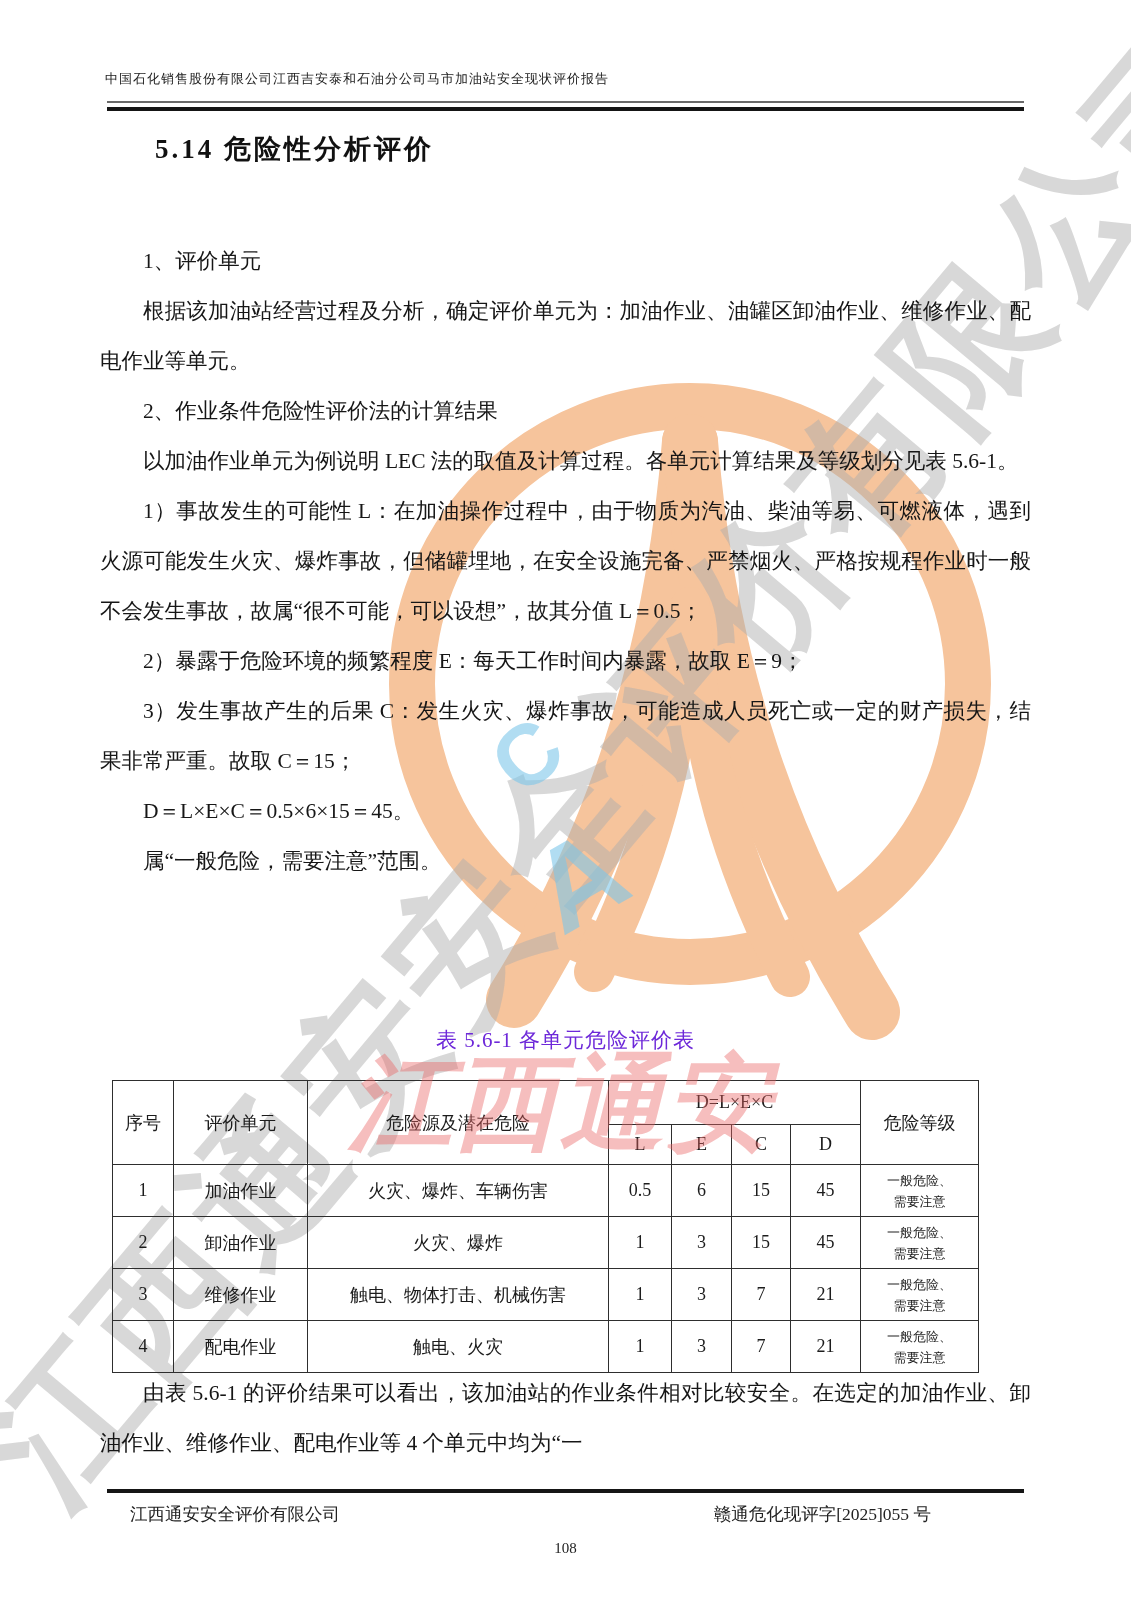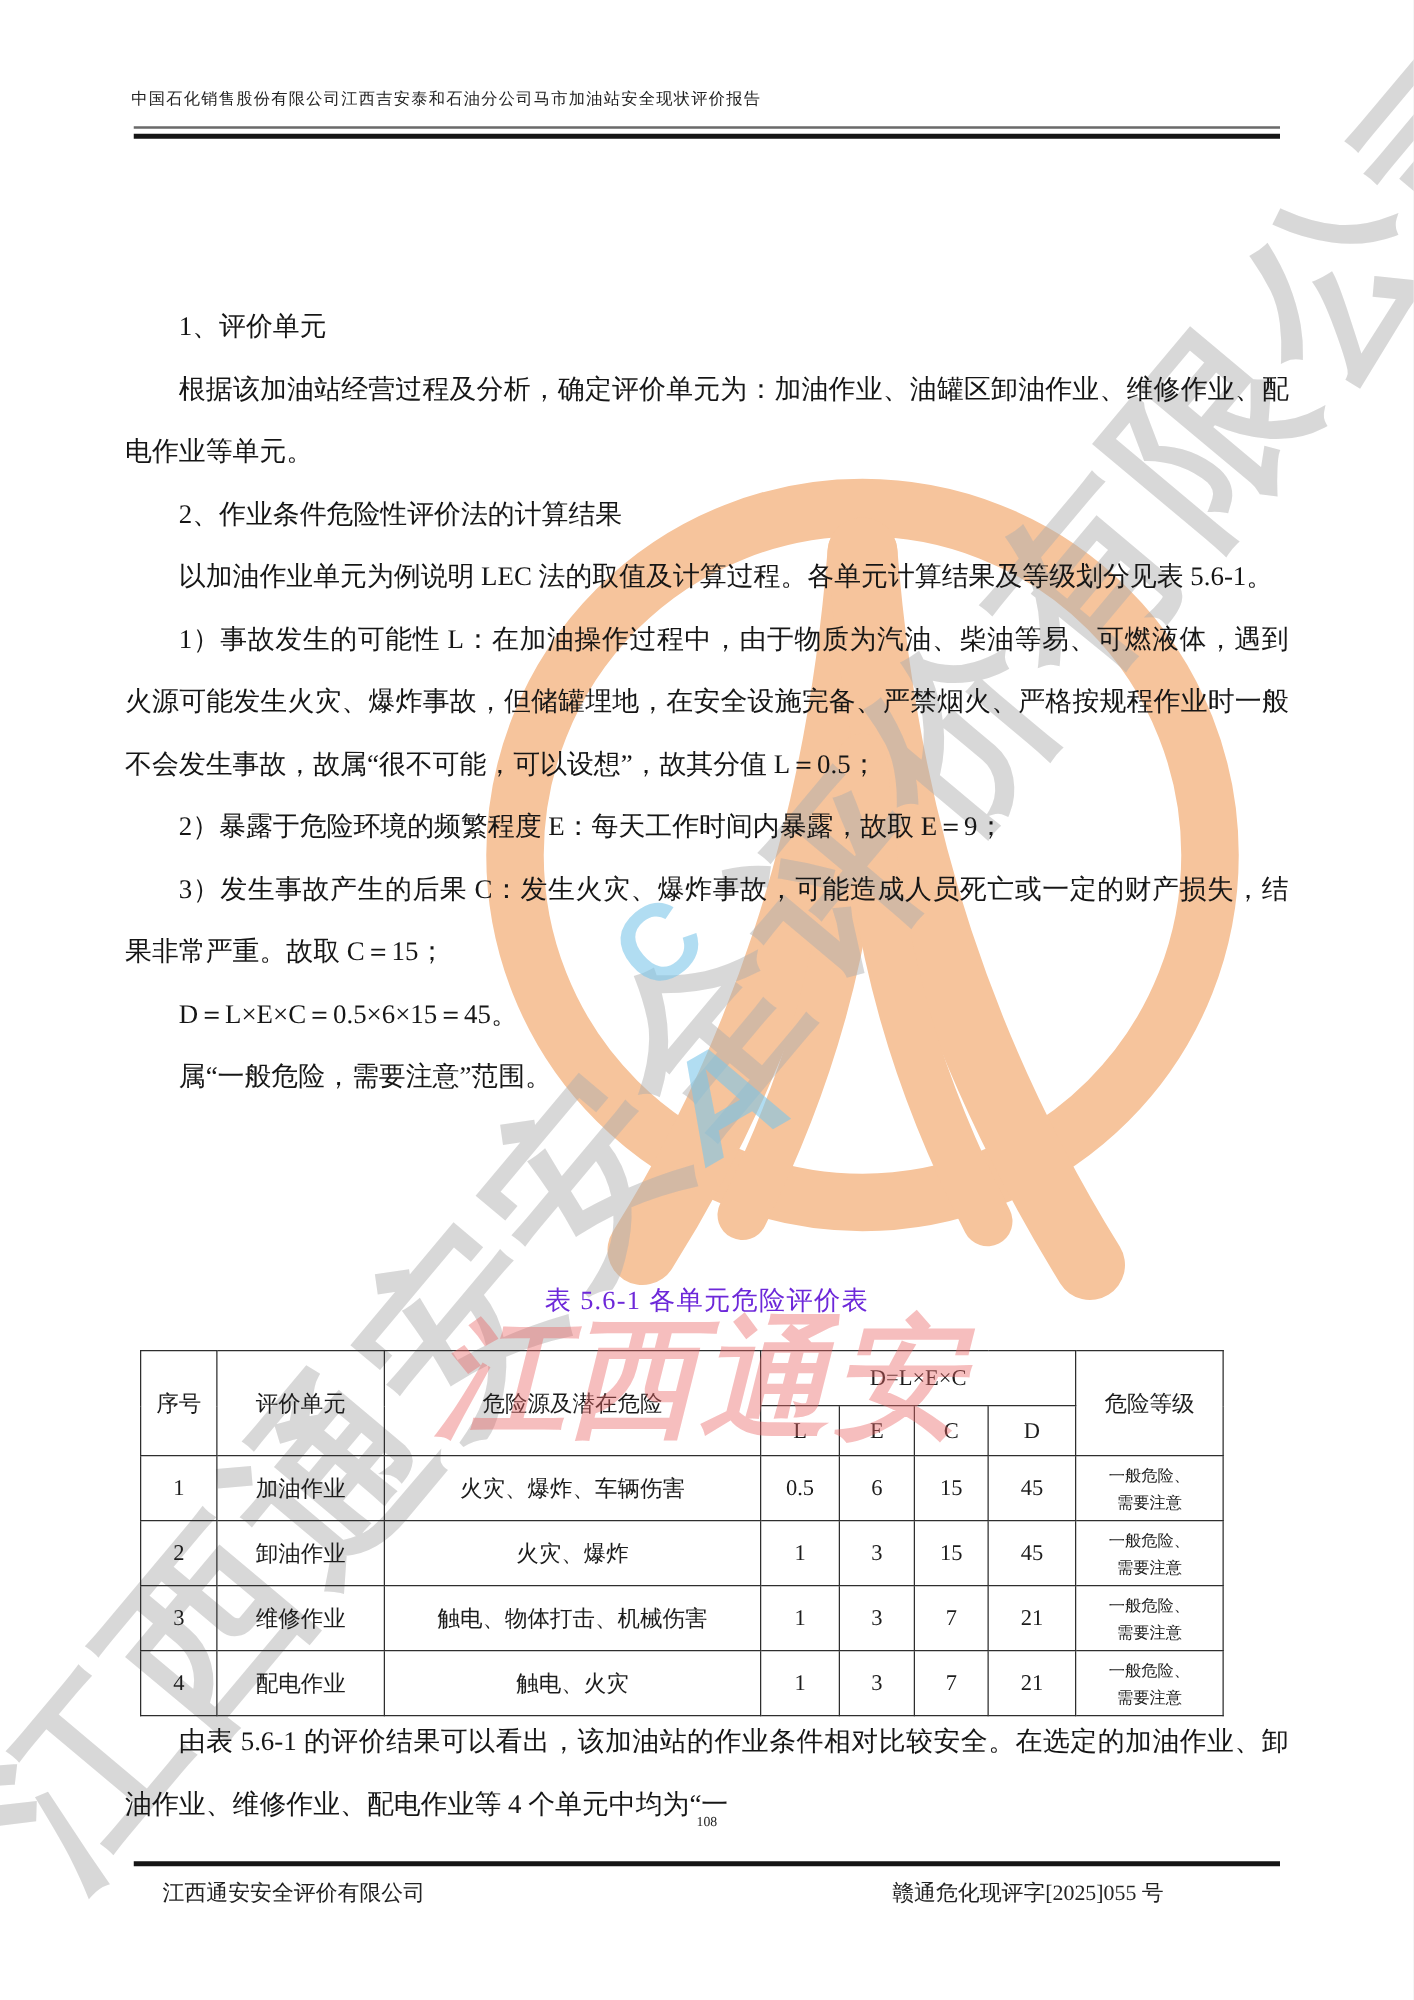--- a/index.html
+++ b/index.html
@@ -69,22 +69,22 @@
     padding:0 2px;font-weight:normal;background:transparent;margin-top:36px;
   }
   .rh1{height:44px;} .rh2{height:40px;} .rdata{height:52px;}
   td.level{font-size:13px;line-height:21px;}
   .closing{
     position:absolute;left:100px;top:1368px;width:931px;
     font-size:21.5px;line-height:50px;text-align:justify;color:#161616;
     text-indent:2em;
   }
   .page-num{
-    position:absolute;left:0;width:100%;top:1452px;
-    text-align:center;font-size:11px;color:#222;
+    position:absolute;left:0;width:100%;top:1540px;
+    text-align:center;font-size:15px;color:#222;
   }
   .footer-rule{position:absolute;left:107px;width:917px;top:1489px;height:4px;background:#151515;}
   .doc-footer{
     position:absolute;left:105px;width:921px;top:1502px;
     font-size:17.5px;color:#222;
   }
   .footer-left{position:absolute;left:25px;}
   .footer-right{position:absolute;right:95px;}
 </style>
 </head>
@@ -104,20 +104,21 @@
 
   <span class="wm-blue wm-blue-c">C</span>
   <span class="wm-blue wm-blue-a">A</span>
 
   <div class="content">
 
     <div class="doc-header">中国石化销售股份有限公司江西吉安泰和石油分公司马市加油站安全现状评价报告</div>
     <div class="rule-thin"></div>
     <div class="rule-thick"></div>
 
+    <div class="h1">5.14 危险性分析评价</div>
 
     <div class="body-text">
       <p>1、评价单元</p>
       <p>根据该加油站经营过程及分析，确定评价单元为：加油作业、油罐区卸油作业、维修作业、配电作业等单元。</p>
       <p>2、作业条件危险性评价法的计算结果</p>
       <p>以加油作业单元为例说明 LEC 法的取值及计算过程。各单元计算结果及等级划分见表 5.6-1。</p>
       <p>1）事故发生的可能性 L：在加油操作过程中，由于物质为汽油、柴油等易、可燃液体，遇到火源可能发生火灾、爆炸事故，但储罐埋地，在安全设施完备、严禁烟火、严格按规程作业时一般不会发生事故，故属“很不可能，可以设想”，故其分值 L＝0.5；</p>
       <p>2）暴露于危险环境的频繁程度 E：每天工作时间内暴露，故取 E＝9；</p>
       <p>3）发生事故产生的后果 C：发生火灾、爆炸事故，可能造成人员死亡或一定的财产损失，结果非常严重。故取 C＝15；</p>
       <p>D＝L×E×C＝0.5×6×15＝45。</p>

